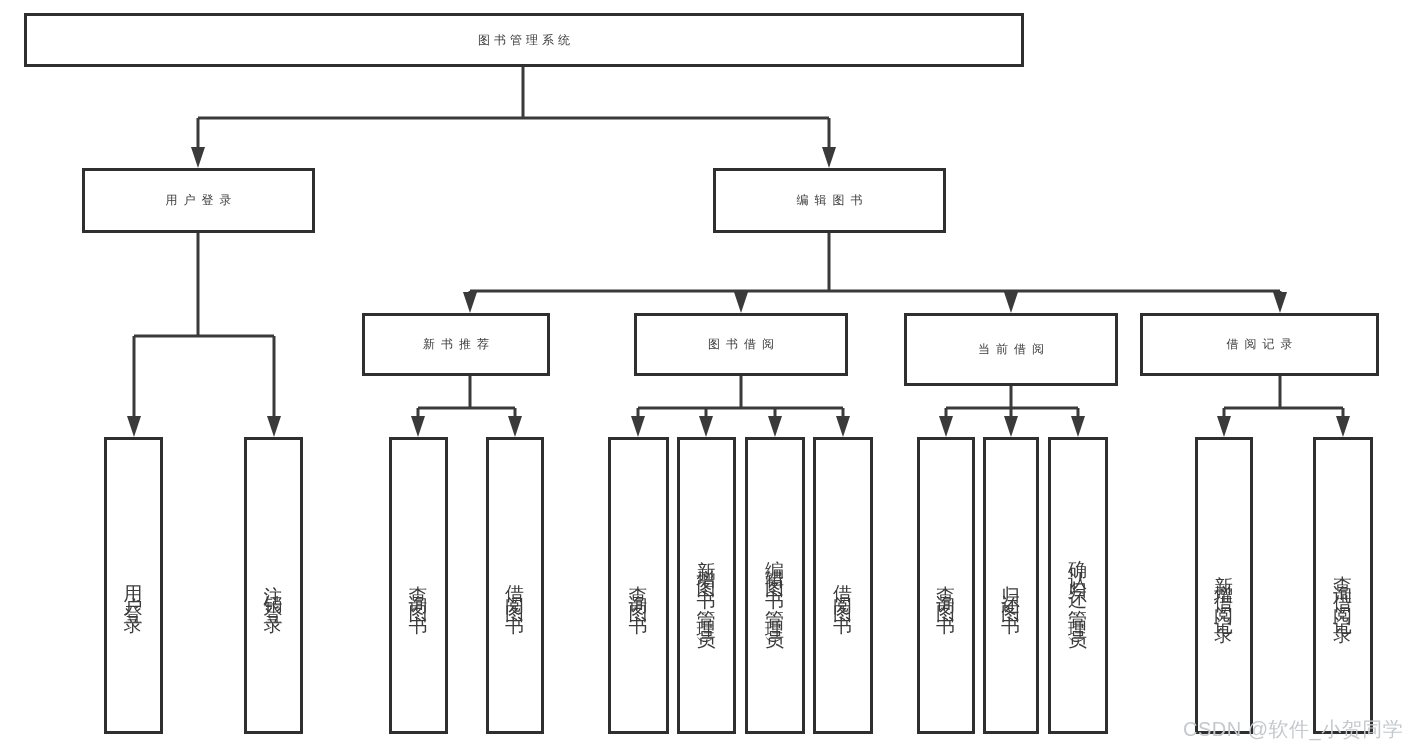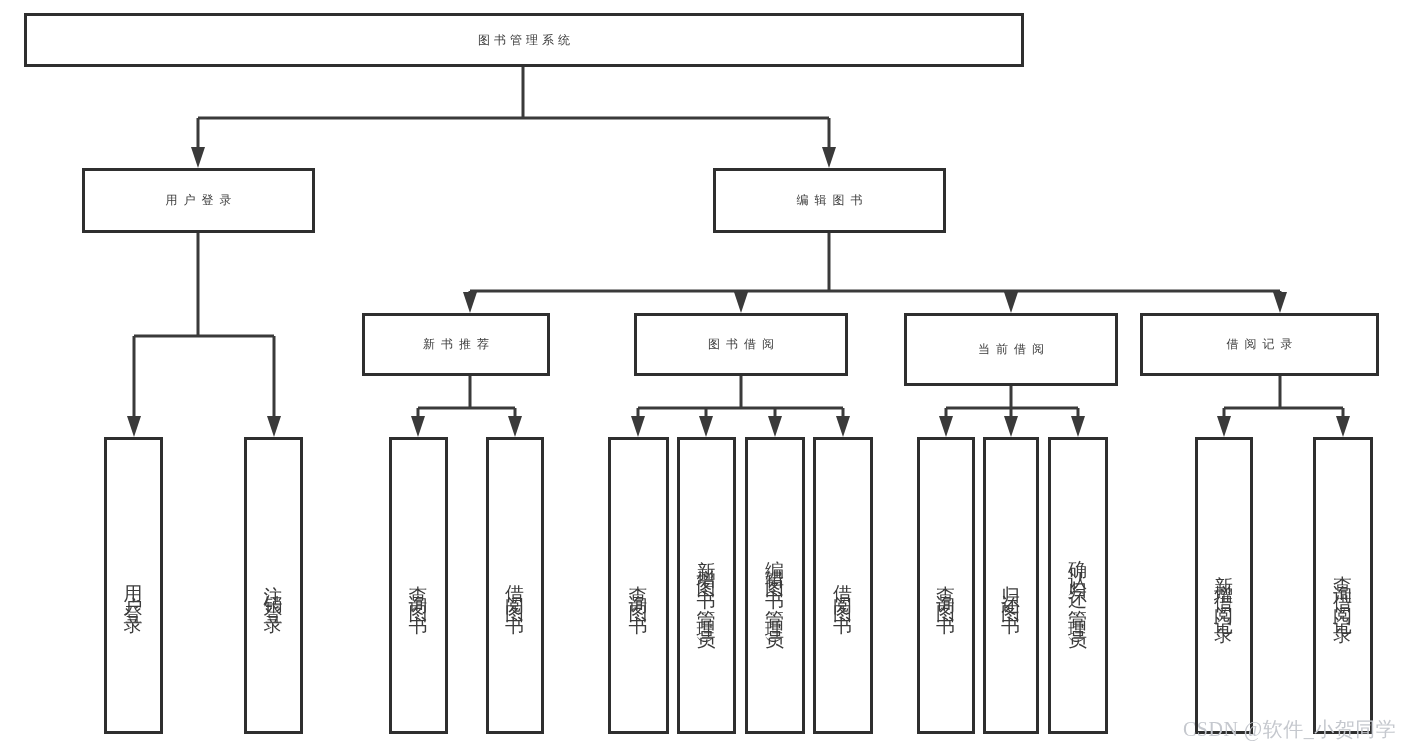--- a/index.html
+++ b/index.html
@@ -54,21 +54,20 @@
   }
   .watermark {
     position: absolute;
     left: 1183px;
     top: 716px;
     font-size: 20px;
     color: #c5c8ce;
     letter-spacing: 0.5px;
     white-space: nowrap;
     z-index: 5;
-    font-family: Liberation Serif, serif;
   }
 </style>
 </head>
 <body>
 
 <div id="stage">
 
   <svg id="connectors" viewBox="0 0 1405 747" xmlns="http://www.w3.org/2000/svg">
     <g stroke="#3a3a3a" stroke-width="3" fill="none">
 

